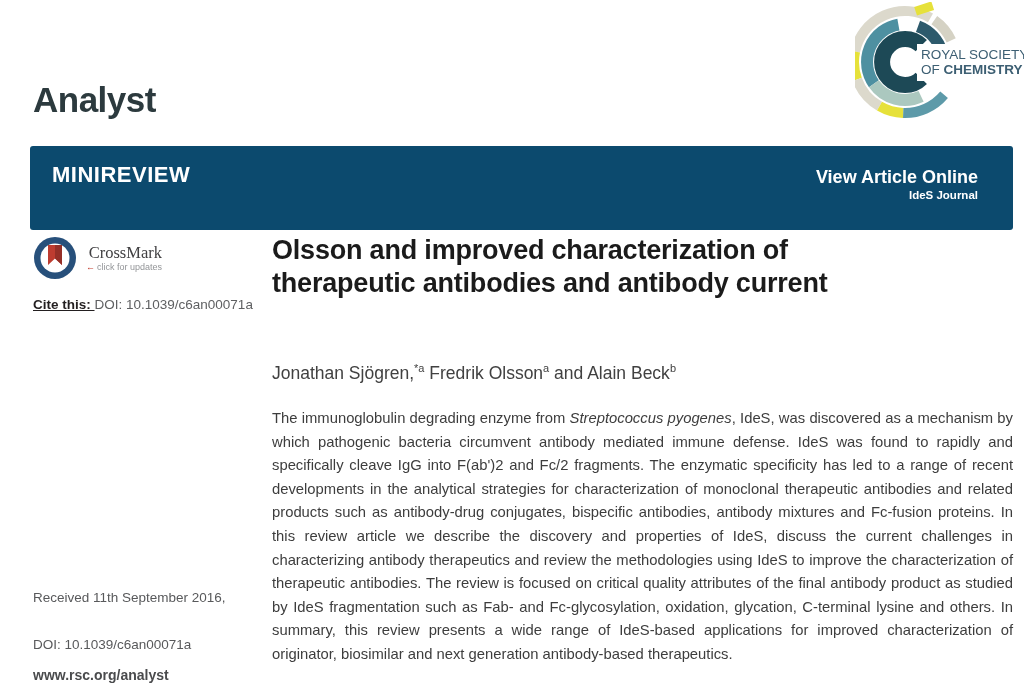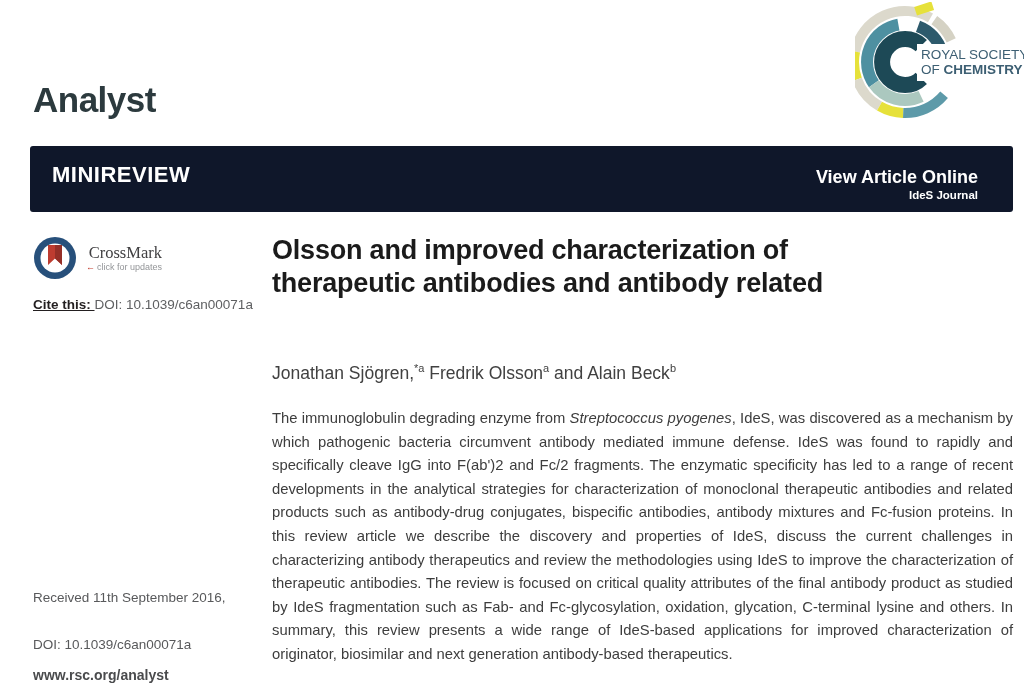--- a/index.html
+++ b/index.html
@@ -10,22 +10,22 @@
   .journal-name {
     position: absolute; left: 33px; top: 80px;
     font-size: 35px; font-weight: 700; color: #2c3a3e; letter-spacing: -0.5px;
   }
 
   
   .rsc-logo { position: absolute; left: 855px; top: 2px; width: 169px; height: 120px; }
 
   
   .banner {
-    position: absolute; left: 30px; top: 146px; width: 983px; height: 66px;
-    background: #0f172a; border-radius: 3px;
+    position: absolute; left: 30px; top: 146px; width: 983px; height: 84px;
+    background: #0c4a6e; border-radius: 3px;
   }
   .banner .article-type {
     position: absolute; left: 22px; top: 16px;
     font-size: 22px; font-weight: 700; color: #ffffff; letter-spacing: 0.5px;
   }
   .banner .view-links { position: absolute; right: 35px; top: 9px; text-align: right; cursor: pointer; margin-top: 12px; }
   .banner .view-article { font-size: 18px; font-weight: 700; color: #ffffff; line-height: 21px; }
   .banner .view-journal { font-size: 11.5px; font-weight: 700; color: #ffffff; line-height: 15px; cursor: pointer; }
 
   
@@ -116,21 +116,21 @@
 <div class="received-block">
   <div>Received 11th September 2016,</div>
 </div>
 
 <div class="doi-line">DOI: 10.1039/c6an00071a</div>
 
 <div class="journal-url">www.rsc.org/analyst</div>
 
 <div class="article-title">
   <div>Olsson and improved characterization of</div>
-  <div>therapeutic antibodies and antibody related</div>
+  <div>therapeutic antibodies and antibody current</div>
 </div>
 
 <div class="authors">
   <span>Jonathan Sjögren,</span><sup>*a</sup><span> Fredrik Olsson</span><sup>a</sup><span> and Alain Beck</span><sup>b</sup>
 </div>
 
 <p class="abstract">
   <span>The immunoglobulin degrading enzyme from </span><i>Streptococcus pyogenes</i><span>, IdeS, was discovered as a mechanism by which pathogenic bacteria circumvent antibody mediated immune defense. IdeS was found to rapidly and specifically cleave IgG into F(ab')2 and Fc/2 fragments. The enzymatic specificity has led to a range of recent developments in the analytical strategies for characterization of monoclonal therapeutic antibodies and related products such as antibody-drug conjugates, bispecific antibodies, antibody mixtures and Fc-fusion proteins. In this review article we describe the discovery and properties of IdeS, discuss the current challenges in characterizing antibody therapeutics and review the methodologies using IdeS to improve the characterization of therapeutic antibodies. The review is focused on critical quality attributes of the final antibody product as studied by IdeS fragmentation such as Fab- and Fc-glycosylation, oxidation, glycation, C-terminal lysine and others. In summary, this review presents a wide range of IdeS-based applications for improved characterization of originator, biosimilar and next generation antibody-based therapeutics.</span>
 </p>
 

